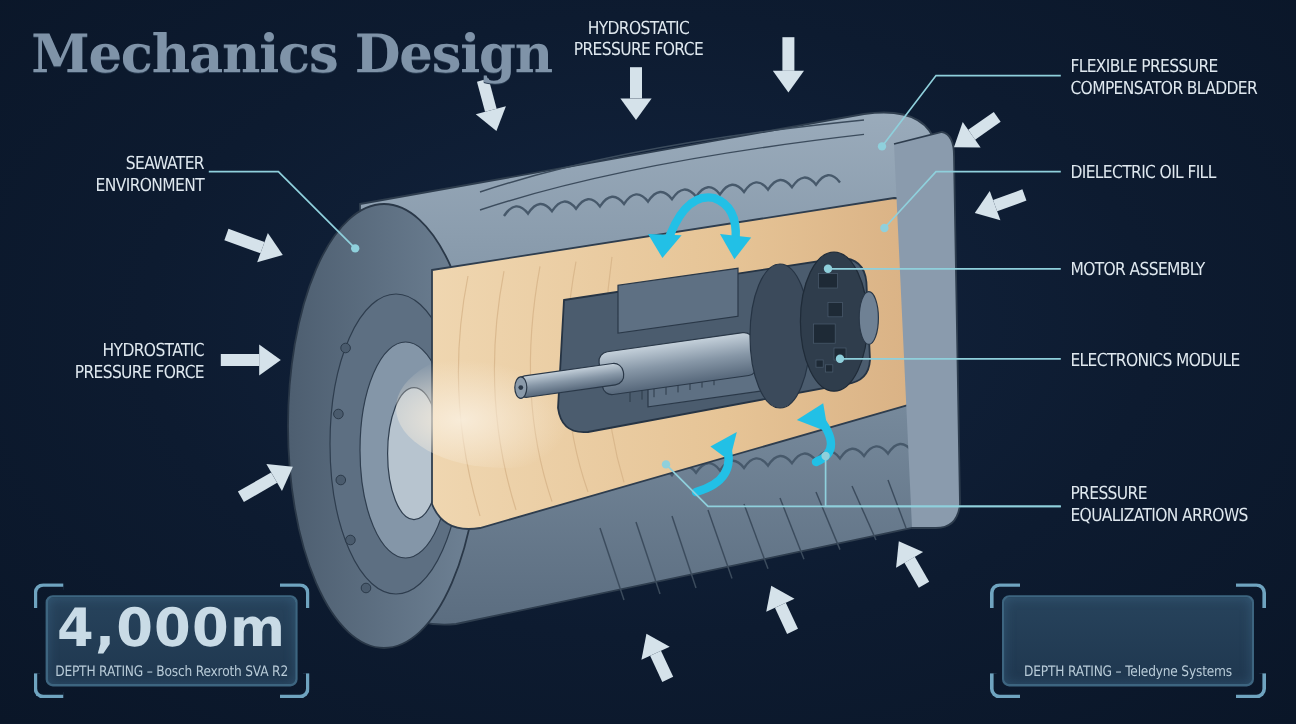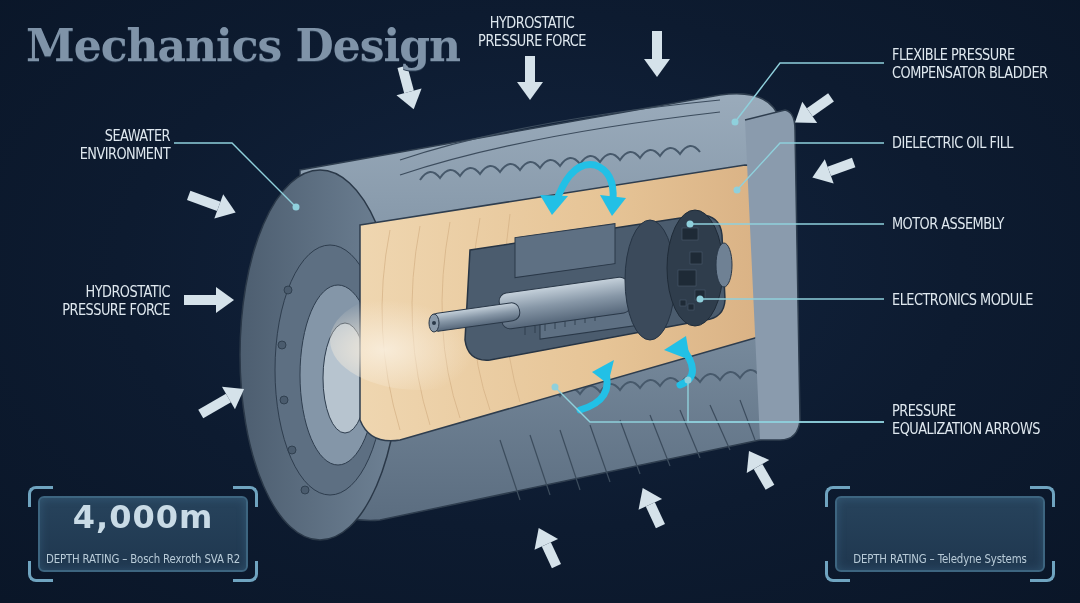--- a/index.html
+++ b/index.html
@@ -6,21 +6,21 @@
   body{width:1080px;height:603px;overflow:hidden;background:#0c1a2e;font-family:"Liberation Sans",sans-serif;}
   .stage{position:relative;width:1080px;height:603px;background:radial-gradient(ellipse at 50% 45%,#132540 0%,#0d1b30 55%,#0a1628 100%);overflow:hidden;}
   .logo{position:absolute;left:26px;top:20px;font-family:"DejaVu Serif","Liberation Serif",serif;font-size:44px;font-weight:bold;color:#7f93a8;letter-spacing:-1px;text-shadow:0 1px 0 #2a3c52;}
   .label{position:absolute;color:#dfe8ef;font-family:"DejaVu Sans","Liberation Sans",sans-serif;font-size:15px;line-height:18px;letter-spacing:-0.6px;transform:scaleX(0.86);text-transform:uppercase;white-space:nowrap;}
   .label.right{transform-origin:left top;}
   .label.left{transform-origin:right top;text-align:right;}
   .label.center{transform-origin:center top;text-align:center;}
   svg.art{position:absolute;left:0;top:0;}
   .badge{position:absolute;width:230px;height:96px;}
   .badge .box{position:absolute;left:10px;top:10px;right:10px;bottom:10px;background:linear-gradient(#27435c,#1f374f);border:2px solid #3d6580;border-radius:6px;box-shadow:0 0 10px rgba(90,150,190,0.25) inset;}
-  .badge .num{position:absolute;left:0;right:0;top:12px;text-align:center;font-family:"DejaVu Sans","Liberation Sans",sans-serif;font-weight:bold;font-size:32px;color:#c9dbe6;letter-spacing:1px;}
+  .badge .num{position:absolute;left:0;right:0;top:12px;text-align:center;font-family:"DejaVu Sans","Liberation Sans",sans-serif;font-weight:bold;font-size:44px;color:#c9dbe6;letter-spacing:1px;}
   .badge .cap{position:absolute;left:0;right:0;top:66px;text-align:center;font-family:"DejaVu Sans","Liberation Sans",sans-serif;font-size:12px;color:#b8cbd8;transform:scaleX(0.85);letter-spacing:-0.2px;}
   .badge .corner{position:absolute;width:22px;height:18px;border-color:#6fa4c0;border-style:solid;border-width:0;}
   .c-tl{left:0;top:0;border-top-width:3px !important;border-left-width:3px !important;border-top-left-radius:8px;}
   .c-tr{right:0;top:0;border-top-width:3px !important;border-right-width:3px !important;border-top-right-radius:8px;}
   .c-bl{left:0;bottom:0;border-bottom-width:3px !important;border-left-width:3px !important;border-bottom-left-radius:8px;}
   .c-br{right:0;bottom:0;border-bottom-width:3px !important;border-right-width:3px !important;border-bottom-right-radius:8px;}
 </style>
 </head>
 <body>
 

